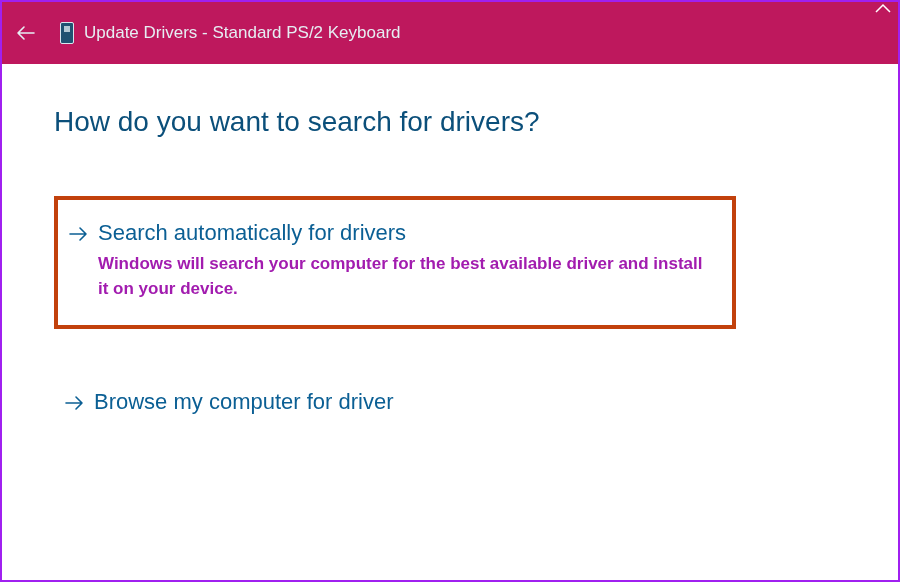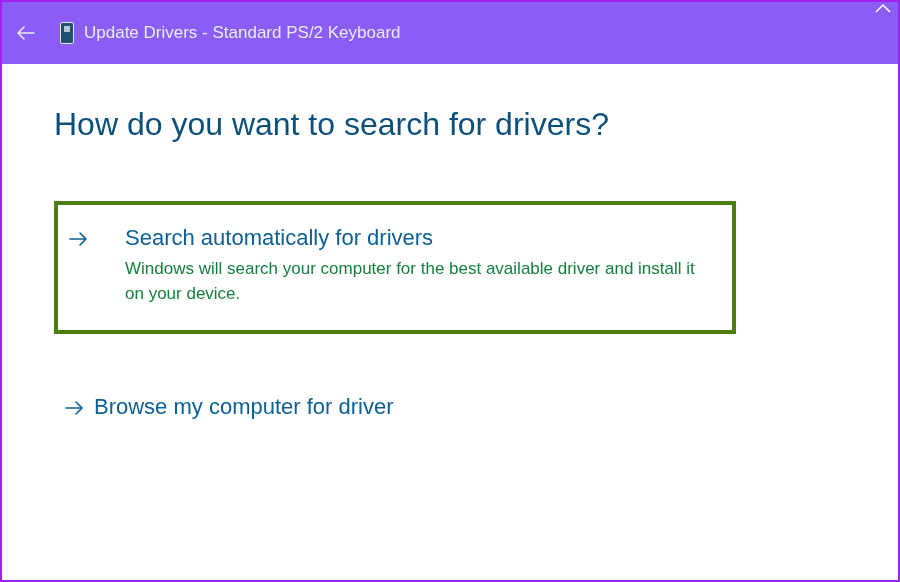--- a/index.html
+++ b/index.html
@@ -15,21 +15,21 @@
     .titlebar-chevron {
       position: absolute;
       top: -4px;
       right: 6px;
       color: #ffffff;
       font-size: 18px;
       line-height: 1;
       z-index: 10;
     }
     .header {
-      background: #8b5cf6;
+      background: #be185d;
       height: 62px;
       display: flex;
       align-items: center;
       padding: 0 10px;
       color: #e6eef3;
     }
     .back-btn {
       width: 28px;
       height: 28px;
       display: flex;
@@ -61,57 +61,56 @@
     .header-title {
       font-size: 17px;
       font-weight: 400;
       color: #e6eef3;
     }
     .content {
       padding: 42px 52px 20px 52px;
     }
     .question {
       color: #0b4f7a;
-      font-size: 32px;
+      font-size: 28px;
       font-weight: 400;
       margin-bottom: 58px;
     }
     .option {
       display: flex;
       align-items: flex-start;
       padding: 8px 10px 10px 10px;
       cursor: pointer;
       margin-bottom: 48px;
       width: 682px;
     }
     .option.highlighted {
-      border: 4px solid #4d7c0f;
+      border: 4px solid #c2410c;
       padding: 20px 18px 24px 10px;
       margin-bottom: 52px;
-      gap: 27px;
     }
     .arrow-icon {
       flex: 0 0 auto;
       margin-right: 8px;
       margin-top: 4px;
       color: #0b5f94;
     }
     .option-text {
       flex: 1;
     }
     .option-title {
       color: #0b5f94;
       font-size: 22px;
       font-weight: 400;
       margin-bottom: 6px;
     }
     .option-desc {
-      color: #15803d;
+      color: #a21caf;
       font-size: 17px;
-      font-weight: 400;
+      font-weight: 700;
       line-height: 1.45;
     }
   </style>
 </head>
 <body>
 
 <div class="titlebar-chevron">
   <svg width="18" height="10" viewBox="0 0 18 10">
       <path d="M2 9 L9 2 L16 9" stroke="#ffffff" stroke-width="1.5" fill="none"></path>
     </svg>

